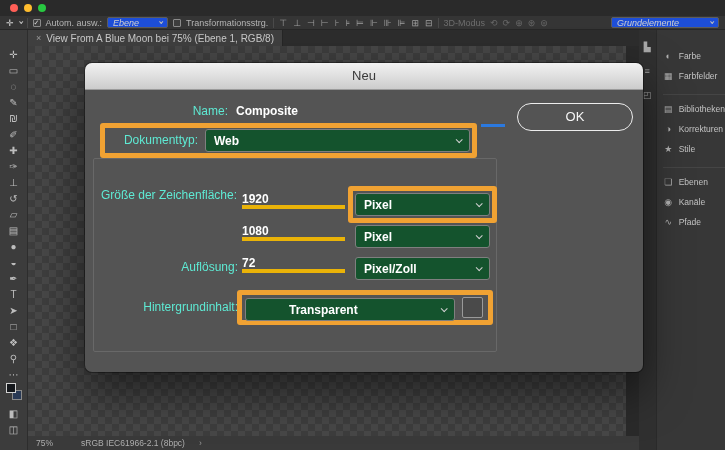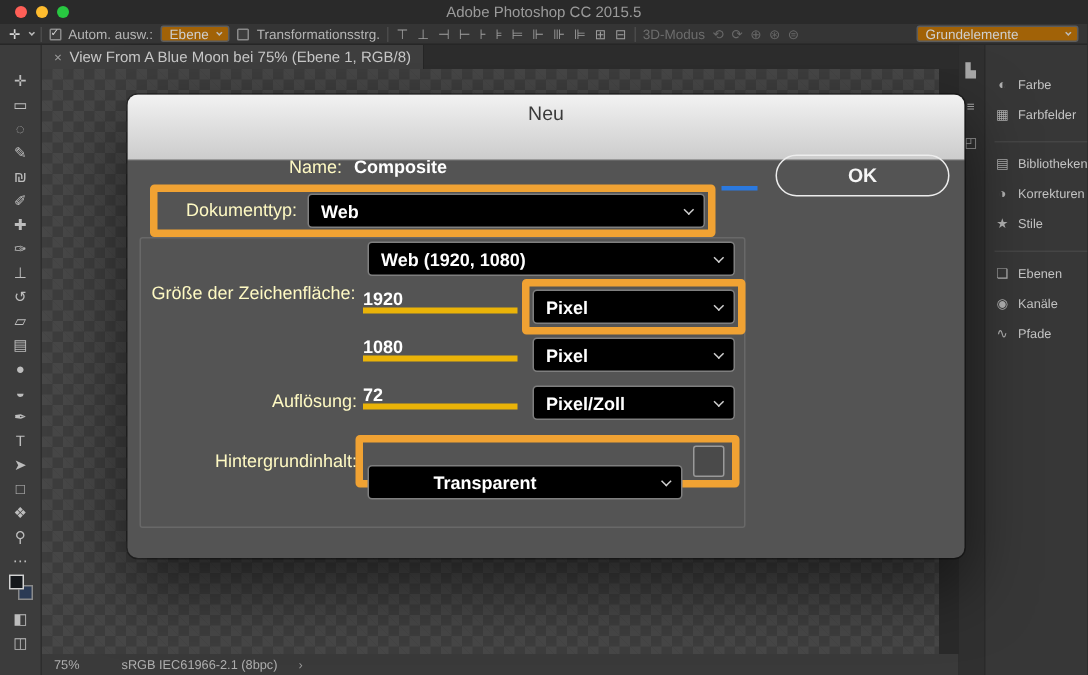--- a/index.html
+++ b/index.html
@@ -16,22 +16,22 @@
   
   .optionsbar { height:14px; flex:0 0 14px; background:#353535; border-bottom:1px solid #272727;
                 display:flex; align-items:center; gap:5px; padding:0 6px; font-size:9px; color:#b5b5b5; }
   .ob-move { font-size:9px; color:#d5d5d5; }
   .chev { width:5px; height:5px; border-right:1.2px solid #bdbdbd; border-bottom:1.2px solid #bdbdbd;
           transform:rotate(45deg) translateY(-1px); display:inline-block; flex:0 0 auto; }
   .chev.small { width:3px; height:3px; }
   .ob-div { width:1px; height:10px; background:#4a4a4a; }
   .cbx { width:8px; height:8px; border:1px solid #8a8a8a; border-radius:1px; font-size:7px; line-height:6px;
          color:#d8d8d8; text-align:center; display:inline-block; background:#3d3d3d; }
-  .ob-select { display:flex; align-items:center; gap:5px; background:#a16207; border:1px solid #5c5c5c;
-               border-radius:2px; padding:0 5px; height:11px; color:#cfcfcf; }
+  .ob-select { display:flex; align-items:center; gap:20px; background:#1d4ed8; border:1px solid #5c5c5c;
+               border-radius:2px; padding:0 5px; height:11px; color:#cfcfcf;font-style:italic; }
   .aligns { display:flex; gap:6px; color:#9f9f9f; font-size:9px; }
   .d3 { display:flex; gap:5px; color:#686868; font-size:9px; }
   .disabled { color:#6d6d6d;text-align:right; }
   .ob-spacer { flex:1; }
   .ws { min-width:108px; justify-content:space-between; }
 
   
   .main { flex:1; display:flex; min-height:0; }
 
   
@@ -68,67 +68,66 @@
   .pgroup { padding:4px 0; }
   .pgroup + .pgroup { border-top:1px solid #454545; margin-top:4px; }
   .pitem { display:flex; align-items:center; gap:5px; height:20px; }
   .picon { font-size:9px; color:#b0b0b0; width:11px; text-align:center; }
   .plabel { font-size:8.5px; color:#c4c4c4; white-space:nowrap; }
 
   
   .dlg { position:absolute; left:85px; top:63px; width:558px; height:309px; border-radius:7px;
          background:#545454; z-index:20;
          box-shadow:0 18px 45px rgba(0,0,0,.55), 0 0 0 1px rgba(0,0,0,.35); }
-  .dlg-title { height:44px; border-radius:7px 7px 0 0; background:linear-gradient(#f2f2f2,#cccccc);
+  .dlg-title { height:27px; border-radius:7px 7px 0 0; background:linear-gradient(#f2f2f2,#cccccc);
                border-bottom:1px solid #9b9b9b; color:#3a3a3a; font-size:13px; line-height:26px; text-align:center; }
   .dlg-body { position:absolute; top:27px; left:0; right:0; bottom:0; font-size:12px; }
-  .lbl { position:absolute; text-align:right; color:#fef9c3; }
+  .lbl { position:absolute; text-align:right; color:#5eead4; }
   .val { position:absolute; color:#ffffff; font-weight:700; }
   .uinput { position:absolute; height:17px; border-bottom:4px solid #eab308; color:#fff; font-weight:700; }
-  .dd { position:absolute; height:23px; background:#000000; border:1px solid #7f7f7f; border-radius:3px;
+  .dd { position:absolute; height:23px; background:#14532d; border:1px solid #7f7f7f; border-radius:3px;
         display:flex; align-items:center; padding:0 8px; color:#fff; font-weight:700; }
   .dd .chev { margin-left:auto; border-color:#d0d0d0; }
   .groupbox { position:absolute; left:8px; top:68px; width:404px; height:194px; border:1px solid #686868; border-radius:2px; }
   .hl { position:absolute; border:5px solid #F0A233; border-radius:3px; z-index:5; pointer-events:none; }
   .hl1 { left:15px; top:33px; width:377px; height:35px; }
   .hl2 { left:263px; top:96px; width:149px; height:37px; }
   .hl3 { left:152px; top:200px; width:256px; height:35px; }
   .blueline { position:absolute; left:396px; top:34px; width:24px; height:3px; background:#2B79DF; }
   .dswatch { position:absolute; left:377px; top:207px; width:21px; height:21px; background:#4a4a4a;
              border:1px solid #9a9a9a; border-radius:2px; z-index:6; }
   .dbtn { position:absolute; left:432px; width:116px; height:28px; border-radius:14px; background:transparent;
-          text-align:center; line-height:26px; font-size:13px;font-weight:bold; }
+          text-align:center; line-height:26px; font-size:13px; }
   .dbtn.ok { top:13px; border:1.5px solid #ededed; color:#f6f6f6; }
   .dbtn.cancel { top:49px; border:1.5px solid #9c9c9c; color:#d8d8d8; }
 
   
   .l-name { left:0; top:14px; width:143px; }  .v-name { left:151px; top:14px; }
   .l-doctype { left:0; top:43px; width:113px; z-index:6; }
   .dd-doctype { left:120px; top:39px; width:265px; z-index:6; }
   .l-size { left:0; top:74px; width:152px;margin-top:24px; }
   .dd-size { left:160px; top:71px; width:245px; }
   .l-width { left:0; top:106px; width:153px; }  .in-width { left:157px; top:102px; width:103px; }
   .dd-widthunit { left:270px; top:103px; width:135px; z-index:6; }
   .l-height { left:0; top:138px; width:153px; } .in-height { left:157px; top:134px; width:103px; }
   .dd-heightunit { left:270px; top:135px; width:135px; }
   .l-res { left:0; top:170px; width:153px; }   .in-res { left:157px; top:166px; width:103px; }
   .dd-resunit { left:270px; top:167px; width:135px; }
   .l-bg { left:0; top:210px; width:153px; }
-  .dd-bg { left:160px; top:220px; width:210px; z-index:6;padding-left:43px; }
+  .dd-bg { left:160px; top:208px; width:210px; z-index:6;padding-left:43px; }
 </style>
 </head>
 <body>
 
 <div class="app">
 
   <div class="titlebar">
     <span class="tl red"></span>
     <span class="tl yellow"></span>
     <span class="tl green"></span>
-    <div class="apptitle">Adobe Photoshop CC 2015.5</div>
   </div>
 
   <div class="optionsbar">
     <span class="ob-move">✛</span>
     <span class="chev small"></span>
     <div class="ob-div"></div>
     <span class="cbx">✓</span>
     <span class="ob-label">Autom. ausw.:</span>
     <div class="ob-select">
       <span>Ebene</span>
@@ -274,24 +273,20 @@
     <span class="lbl l-doctype">Dokumenttyp:</span>
     <div class="dd dd-doctype">
       <span>Web</span>
       <span class="chev"></span>
     </div>
     <div class="hl hl1"></div>
 
     <div class="groupbox"></div>
 
     <span class="lbl l-size">Größe der Zeichenfläche:</span>
-    <div class="dd dd-size">
-      <span>Web (1920, 1080)</span>
-      <span class="chev"></span>
-    </div>
 
     <span class="uinput in-width">1920</span>
     <div class="dd dd-widthunit">
       <span>Pixel</span>
       <span class="chev"></span>
     </div>
     <div class="hl hl2"></div>
 
     <span class="uinput in-height">1080</span>
     <div class="dd dd-heightunit">

